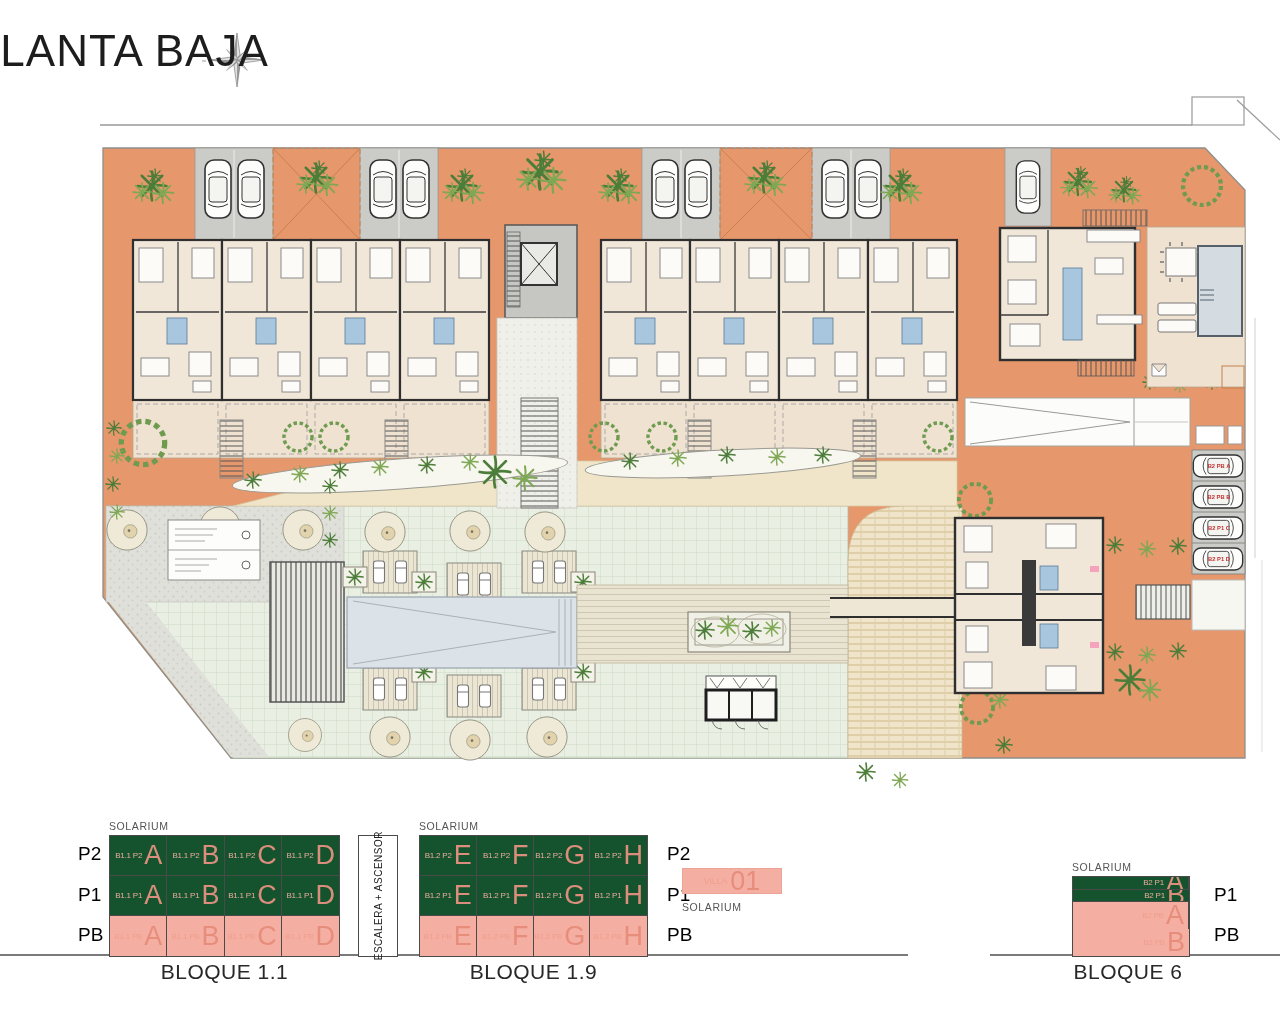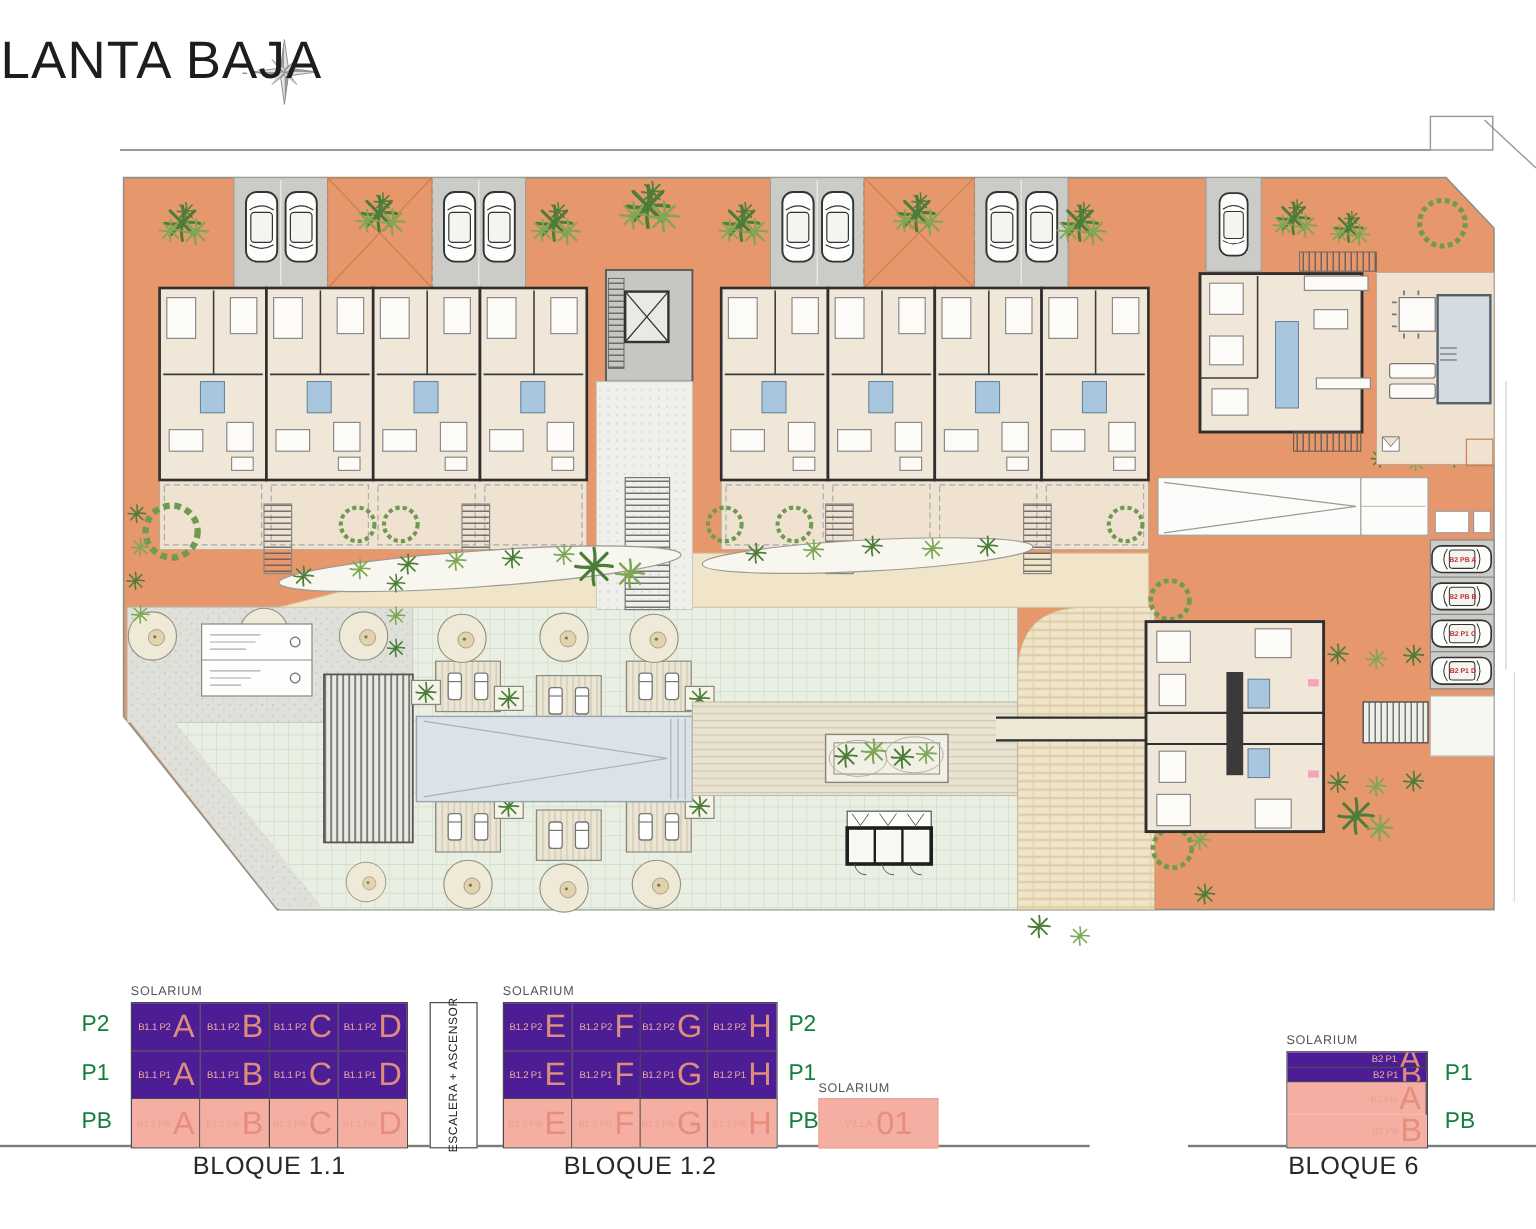--- a/index.html
+++ b/index.html
@@ -8,37 +8,37 @@
   #plan-title{position:absolute;left:-30px;top:26px;font-size:44px;letter-spacing:1px;
         color:#1d1d1d;white-space:nowrap;}
   svg{position:absolute;left:0;top:0;font-family:"Liberation Sans",sans-serif;}
   
   .grid{position:absolute;display:grid;border:1.5px solid #4a4a4a;background:#fff;box-sizing:border-box;}
   .g11{left:109px;top:835px;width:231px;height:122px;grid-template-columns:repeat(4,1fr);grid-template-rows:repeat(3,1fr);}
   .g12{left:419px;top:835px;width:229px;height:122px;grid-template-columns:repeat(4,1fr);grid-template-rows:repeat(3,1fr);}
   .g2{left:1072px;top:876px;width:118px;height:81px;grid-template-columns:repeat(1,1fr);grid-template-rows:repeat(2,1fr);}
   .cell{position:relative;border-right:1px solid #4a4a4a;border-bottom:1px solid #4a4a4a;
         display:flex;align-items:center;justify-content:flex-end;gap:2px;padding-right:4px;
-        overflow:hidden;box-sizing:border-box;background:#4c1d95;}
+        overflow:hidden;box-sizing:border-box;background:#14532d;}
   .g11 .cell:nth-child(4n),.g12 .cell:nth-child(4n),.g2 .cell:nth-child(2n){border-right:none;}
   .g11 .cell:nth-child(n+9),.g12 .cell:nth-child(n+9),.g2 .cell:nth-child(n+3){border-bottom:none;}
   .code{font-size:8px;color:#EBAC9E;white-space:nowrap;letter-spacing:-0.2px;}
   .letter{font-size:27px;color:#DC8E7D;line-height:1;}
   .cell.hl{background:#F5AFA2;}
   .cell.hl .code{color:#EE9E8E;}
   .cell.hl .letter{color:#E78D7C;}
-  .rowlab{position:absolute;font-size:19px;color:#15803d;}
+  .rowlab{position:absolute;font-size:19px;color:#000000;margin-left:10px;}
   .solar{position:absolute;text-align:left;font-size:10.5px;color:#555;letter-spacing:0.6px;}
   .btitle{position:absolute;top:960px;text-align:center;font-size:21px;color:#282828;letter-spacing:0.5px;}
   .baseline{position:absolute;top:954px;height:2px;background:#7a7a7a;}
   .esc{position:absolute;left:358px;top:835px;width:40px;height:122px;border:1.5px solid #4a4a4a;
        background:#fff;display:flex;align-items:center;justify-content:center;box-sizing:border-box;}
   .esc span{writing-mode:vertical-rl;transform:rotate(180deg);font-size:10px;color:#222;
        letter-spacing:0.5px;white-space:nowrap;}
-  .villabox{position:absolute;left:682px;top:915px;width:100px;height:42px;background:#F5AFA2;
+  .villabox{position:absolute;left:682px;top:868px;width:100px;height:26px;background:#F5AFA2;
        border:1px solid #EBA595;display:flex;align-items:center;justify-content:center;gap:3px;box-sizing:border-box;}
   .villabox .code{font-size:9px;color:#EE9E8E;}
   .villabox .letter{font-size:27px;color:#E78D7C;}
 </style>
 </head>
 <body>
 
 <div id="page">
 
 <svg width="1280" height="1024" viewBox="0 0 1280 1024">
@@ -546,21 +546,21 @@
           <span class="letter">G</span>
         </div>
     <div class="cell hl">
           <span class="code">B1.2 PB</span>
           <span class="letter">H</span>
         </div>
   </div>
   <div class="rowlab" style="left:657px;top:843px">P2</div>
   <div class="rowlab" style="left:657px;top:884px">P1</div>
   <div class="rowlab" style="left:657px;top:924px">PB</div>
-  <div class="btitle" style="left:419px;width:229px">BLOQUE 1.2</div>
+  <div class="btitle" style="left:419px;width:229px">BLOQUE 1.9</div>
 
   <div class="solar" style="left:682px;top:901px;width:100px">SOLARIUM</div>
   <div class="villabox">
     <span class="code">VILLA</span>
     <span class="letter">01</span>
   </div>
 
   <div class="solar" style="left:1072px;top:861px;width:118px">SOLARIUM</div>
   <div class="grid g2">
     <div class="cell">

